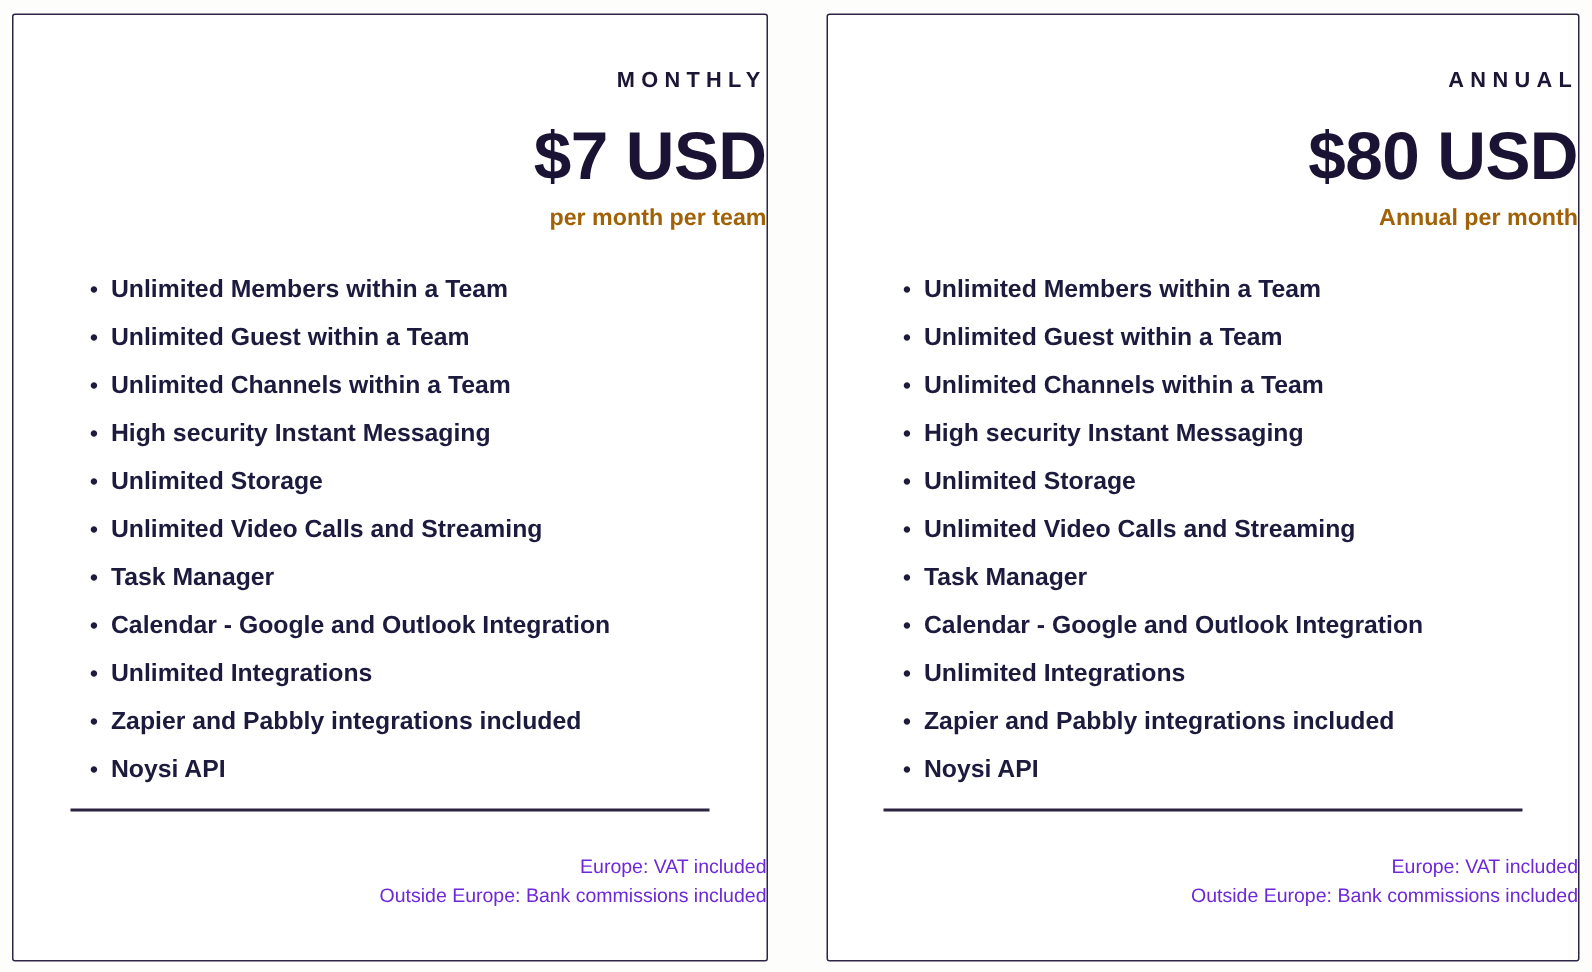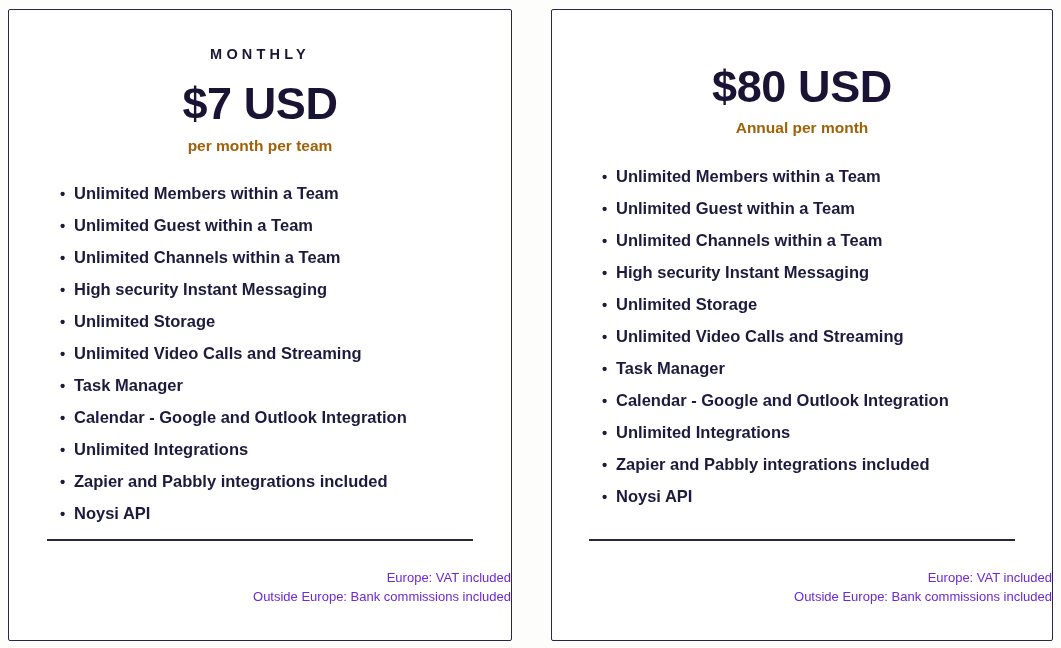--- a/index.html
+++ b/index.html
@@ -37,21 +37,21 @@
     left: 8px;
     width: 504px;
   }
 
   .card-annual {
     left: 551px;
     width: 502px;
   }
 
   .card-header {
-    text-align: center;
+    text-align: right;
     padding-top: 36px;
   }
 
   .plan-label {
     font-size: 14.5px;
     font-weight: 600;
     letter-spacing: 4.2px;
     color: #1c1535;
     text-transform: uppercase;
     line-height: 1.2;
@@ -193,20 +193,21 @@
       <div class="divider"></div>
       <div class="footer-note">
         <span class="footer-line">Europe: VAT included</span>
         <span class="footer-line">Outside Europe: Bank commissions included</span>
       </div>
     </div>
   </section>
 
   <section class="card card-annual">
     <header class="card-header">
+      <div class="plan-label">ANNUAL</div>
       <div class="plan-price">$80 USD</div>
       <div class="plan-period">Annual per month</div>
     </header>
 
     <ul class="feature-list">
       <li class="feature-item">
         <span class="bullet-dot">•</span>
         <span class="feature-text">Unlimited Members within a Team</span>
       </li>
       <li class="feature-item">

